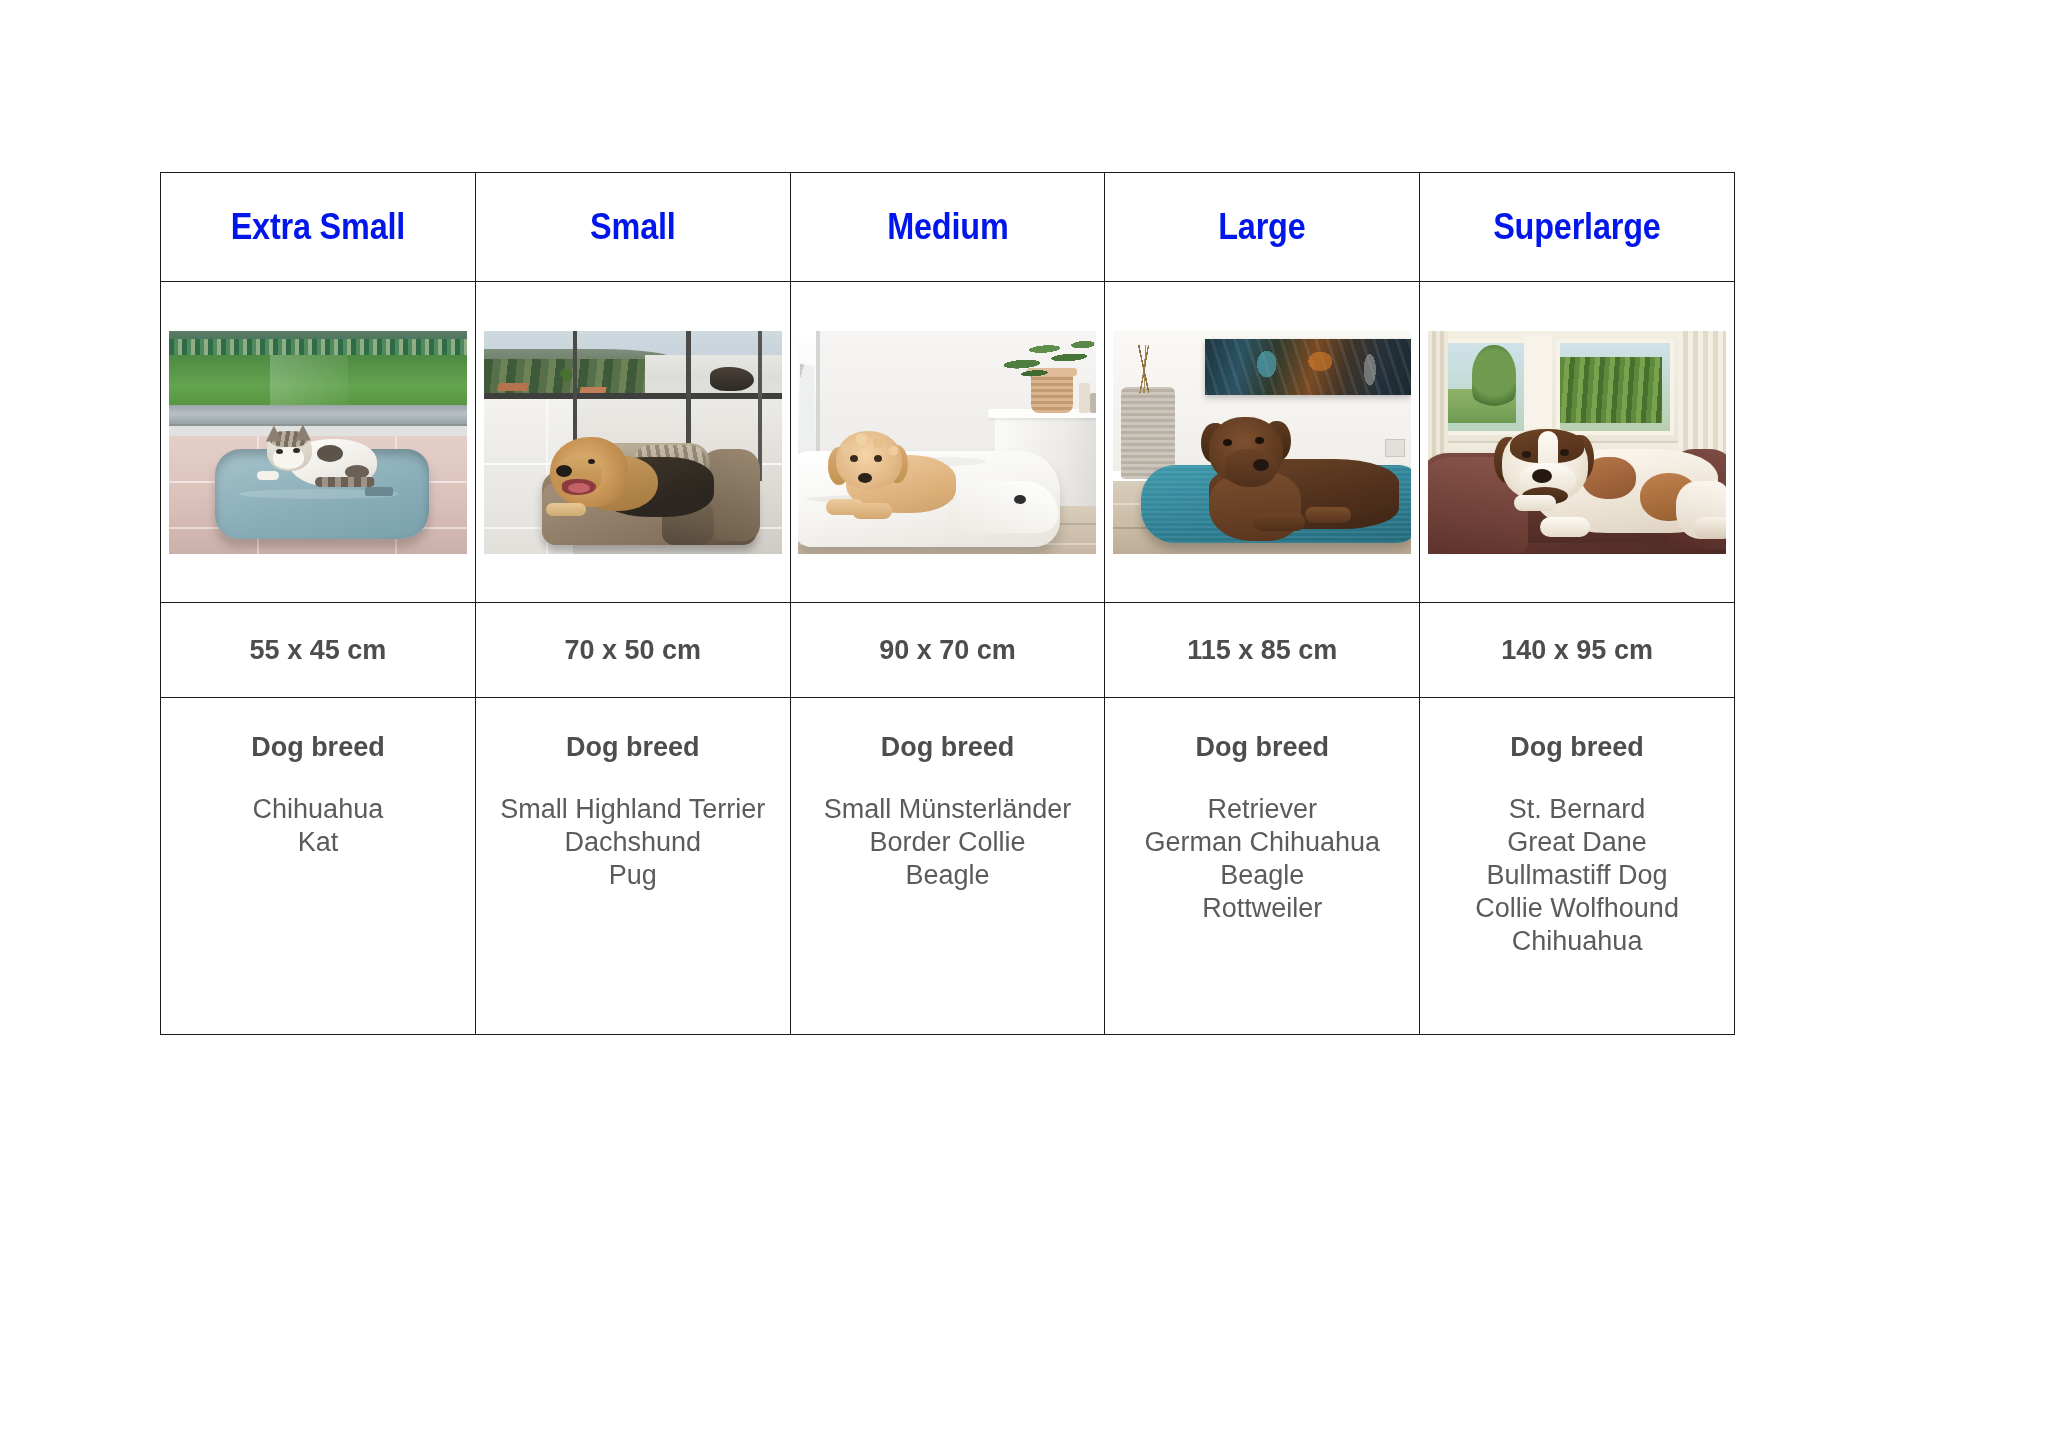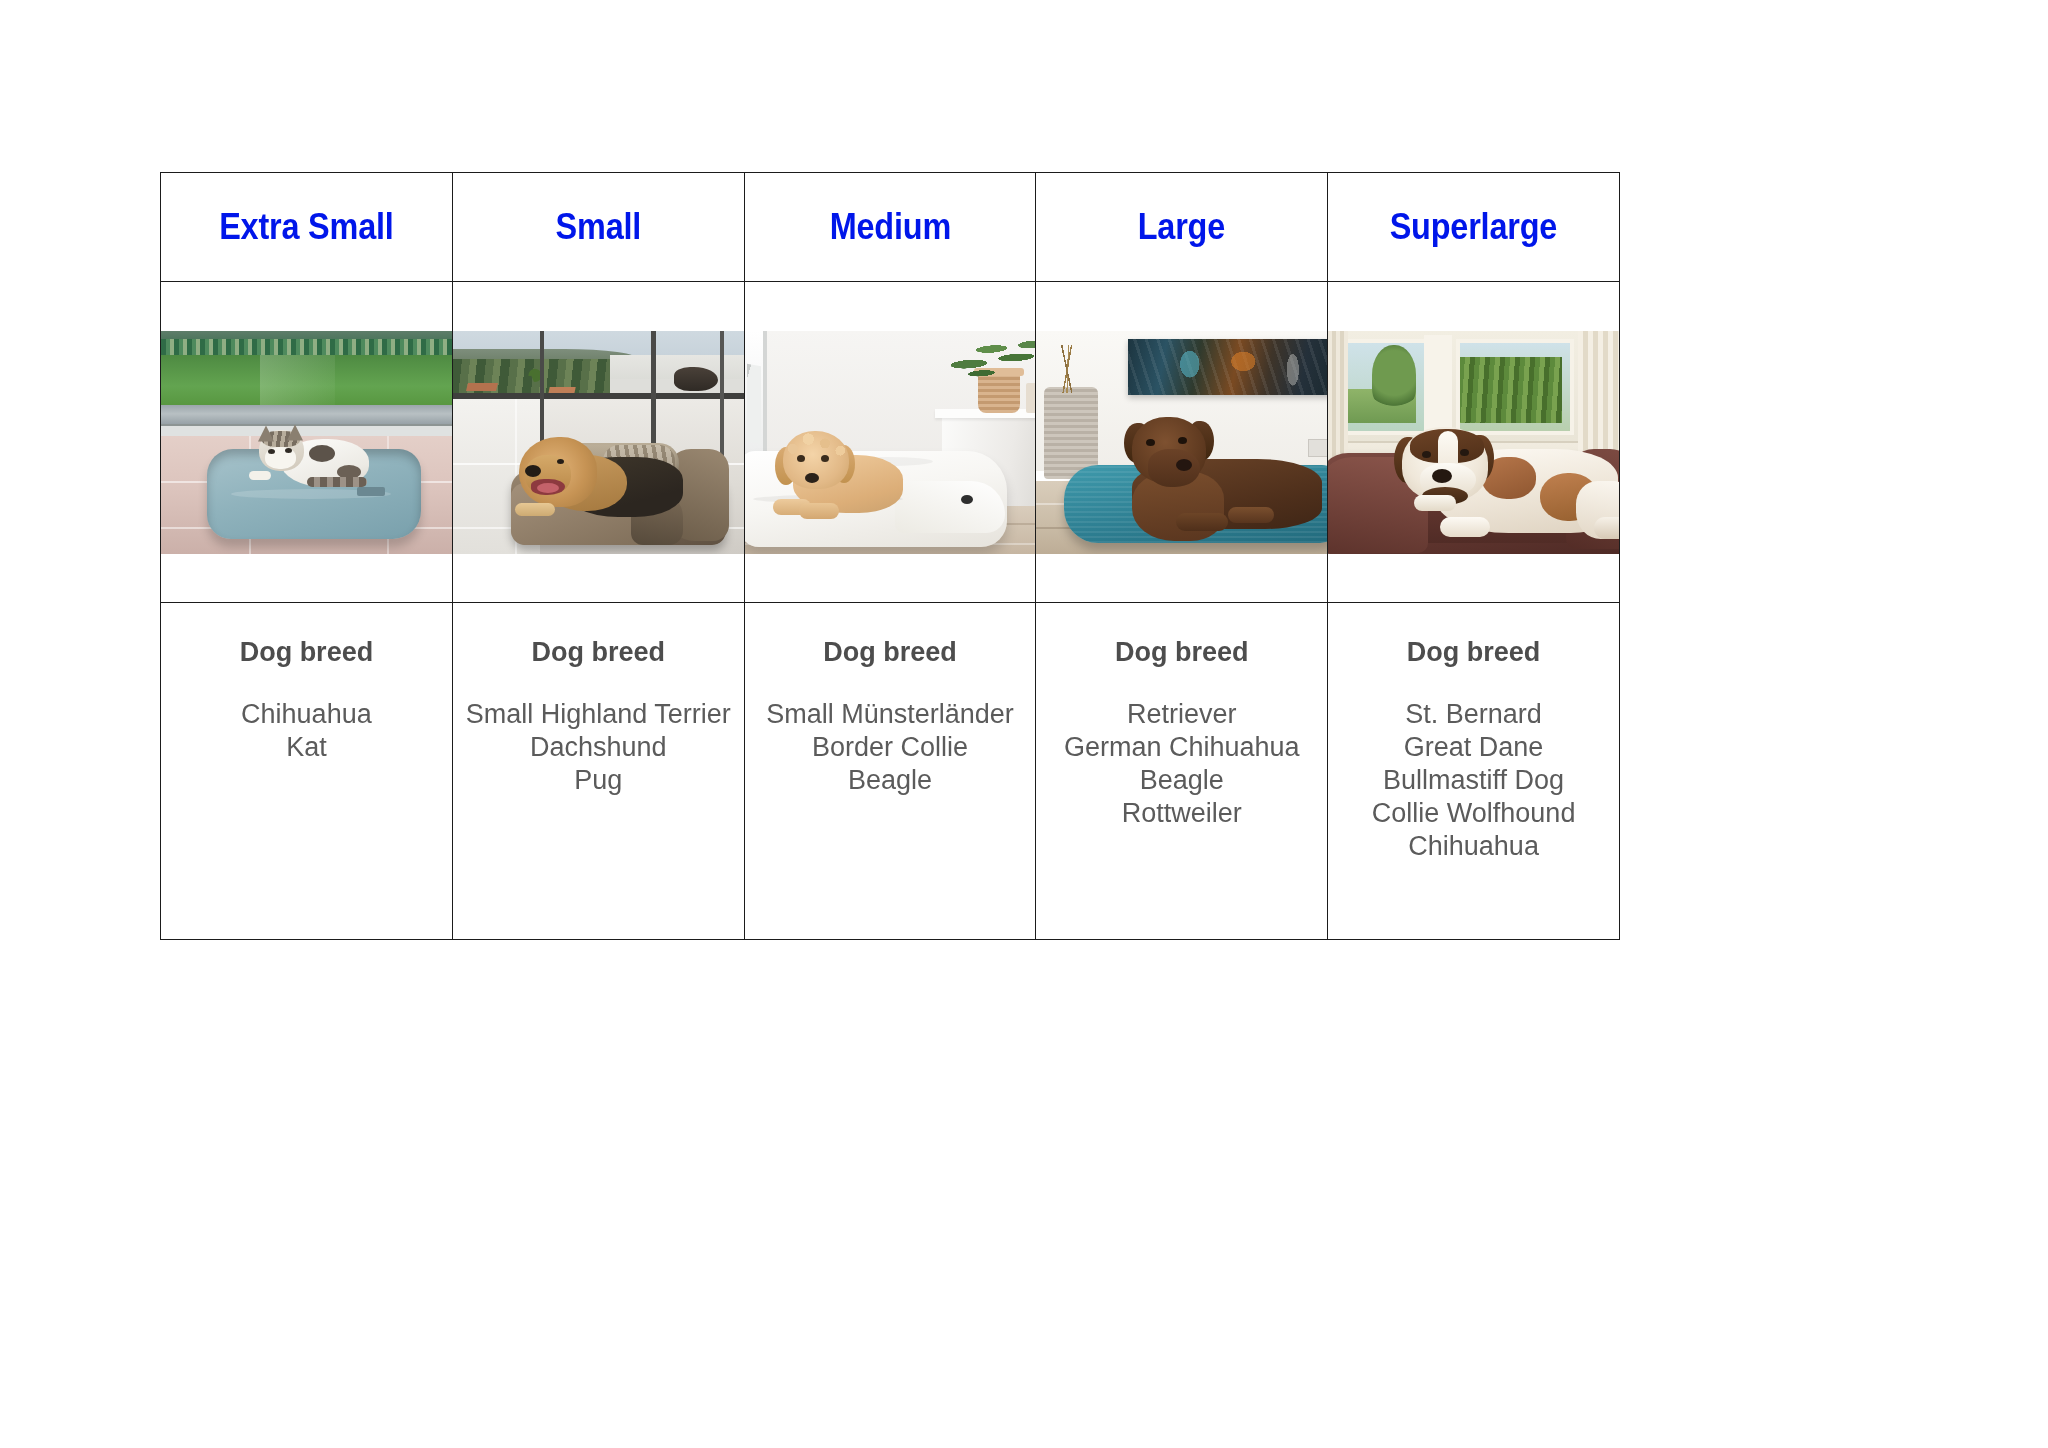--- a/index.html
+++ b/index.html
@@ -20,21 +20,21 @@
     height: 1448px;
     background: #ffffff;
     overflow: hidden;
   }
 
   
   .size-table {
     position: absolute;
     left: 160px;
     top: 172px;
-    width: 1460px;
+    width: 1575px;
     border-collapse: collapse;
     table-layout: fixed;
   }
   .size-table td {
     border: 1.6px solid #1b1b1b;
     padding: 0;
     vertical-align: top;
     background: #ffffff;
   }
 
@@ -606,20 +606,37 @@
             <div class="layer sl-muzzle"></div>
             <div class="layer sl-nose"></div>
             <div class="layer sl-jowl"></div>
             <div class="layer sl-pawF2"></div>
             <div class="layer sl-pawF"></div>
           </div>
         </div>
       </td>
     </tr>
 
+    <tr class="row-dim">
+      <td>
+        <span class="dim-label">55 x 45 cm</span>
+      </td>
+      <td>
+        <span class="dim-label">70 x 50 cm</span>
+      </td>
+      <td>
+        <span class="dim-label">90 x 70 cm</span>
+      </td>
+      <td>
+        <span class="dim-label">115 x 85 cm</span>
+      </td>
+      <td>
+        <span class="dim-label">140 x 95 cm</span>
+      </td>
+    </tr>
 
     <tr class="row-breed">
 
       <td>
         <span class="breed-title">Dog breed</span>
         <ul class="breed-list">
           <li>Chihuahua</li>
           <li>Kat</li>
         </ul>
       </td>

